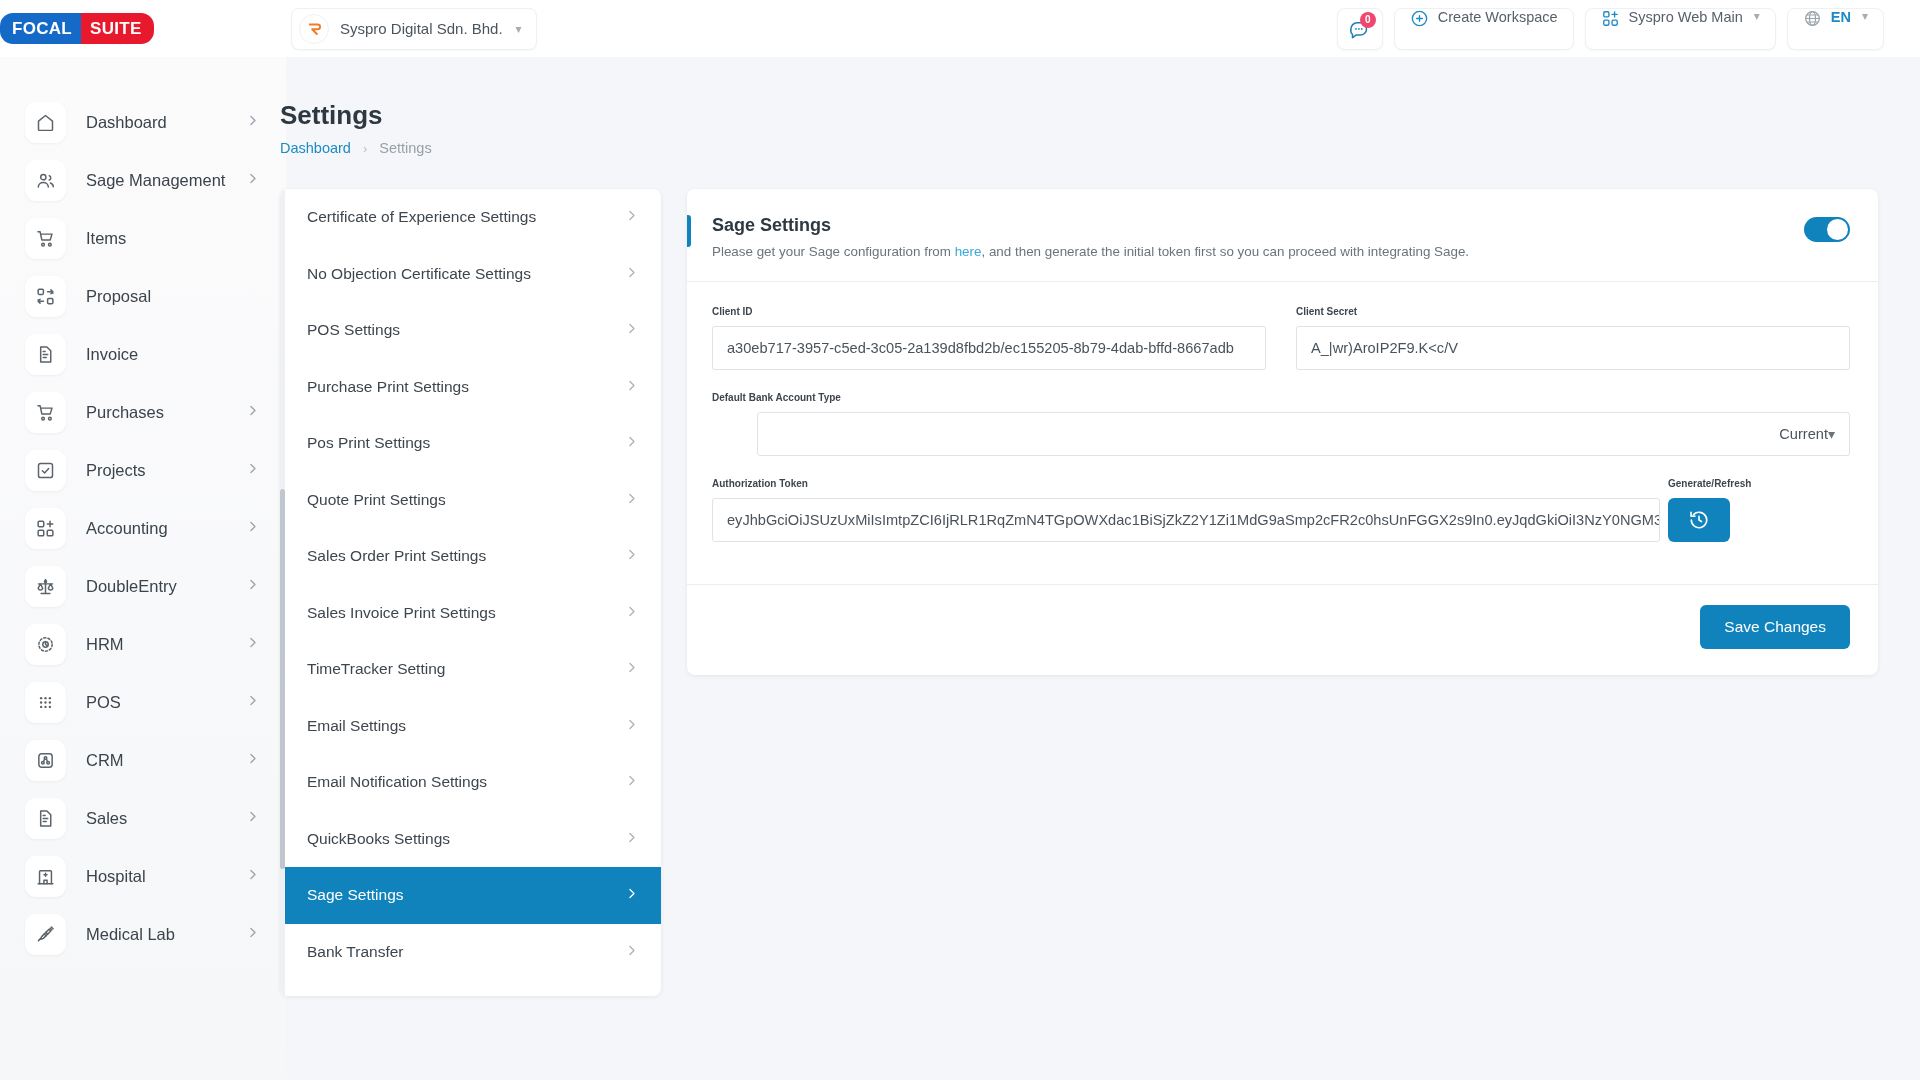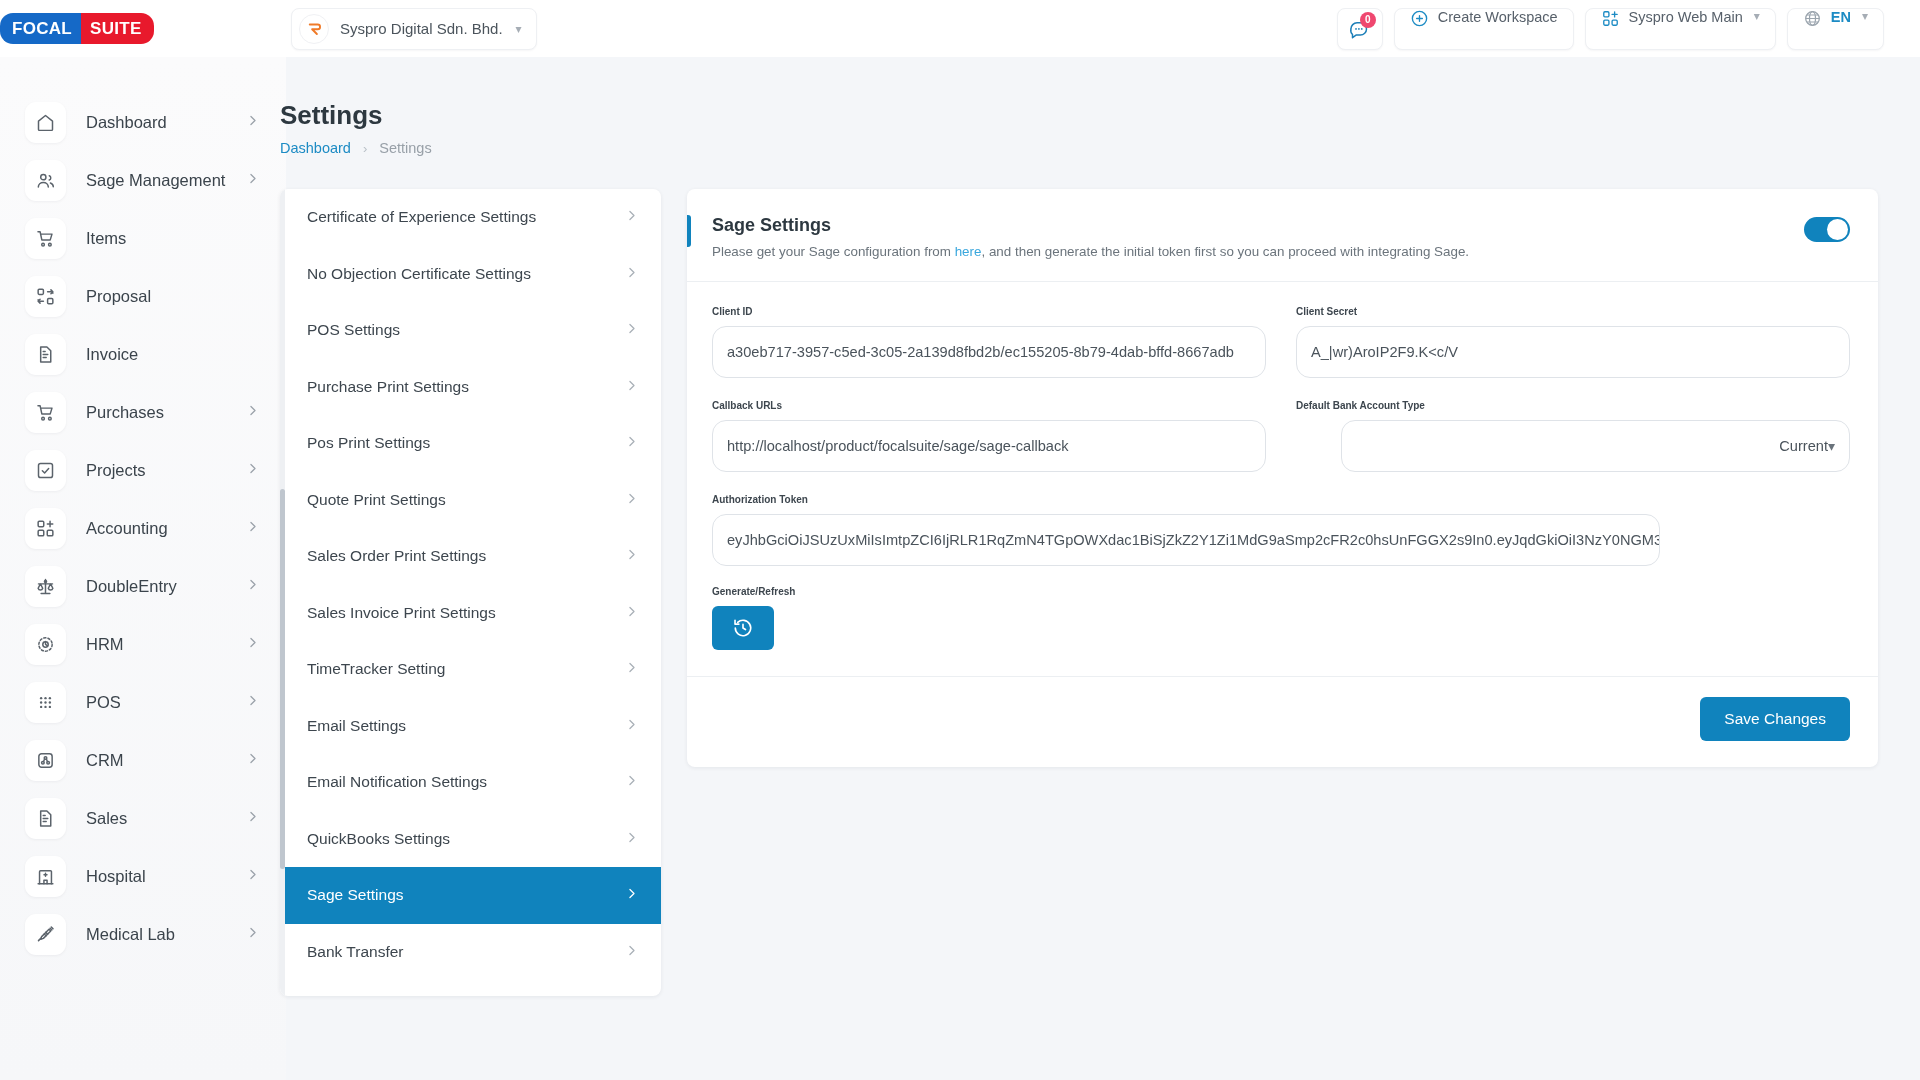--- a/index.html
+++ b/index.html
@@ -146,29 +146,29 @@
     position: absolute; right: 2px; top: 2px; width: 21px; height: 21px;
     border-radius: 50%; background: #fff;
   }
   .divider { height: 1px; background: #eceff2; }
 
   .form { padding: 24px 28px 6px 25px; }
   .row { display: flex; gap: 30px; margin-bottom: 22px; }
   .fld { flex: 1; min-width: 0; }
   .fld-label { font-size: 10px; font-weight: 700; color: #3d464e; margin-bottom: 9px; }
   .input {
-    height: 52px; border: 1px solid #dfe3e8; border-radius: 14px;
+    height: 44px; border: 1px solid #dfe3e8; border-radius: 3px;
     background: #fff; display: flex; align-items: center;
     padding: 0 14px; font-size: 14.6px; color: #4a535b;
     white-space: nowrap; overflow: hidden;
   }
   .select { justify-content: flex-end; margin-left: 45px; }
   .select .sel-chev { color: #6a737b; font-size: 14px; }
 
-  .token-row { display: flex; gap: 20px; align-items: flex-start; margin-bottom: 20px; flex-direction: column; }
+  .token-row { display: flex; gap: 8px; align-items: flex-start; margin-bottom: 36px; }
   .token-fld { width: 948px; }
   .gen-fld { width: 120px; }
   .gen-btn {
     width: 62px; height: 44px; background: #1083bd; border-radius: 6px;
     display: flex; align-items: center; justify-content: center; color: #fff;
   }
   .panel-foot { padding: 20px 28px 26px 25px; display: flex; justify-content: flex-end; }
   .save-btn {
     background: #1083bd; color: #fff; border: none; border-radius: 6px;
     height: 44px; padding: 0 24px; font-size: 15.5px;
@@ -556,24 +556,20 @@
             <div class="input">a30eb717-3957-c5ed-3c05-2a139d8fbd2b/ec155205-8b79-4dab-bffd-8667adb</div>
           </div>
           <div class="fld">
             <div class="fld-label">Client Secret</div>
             <div class="input">A_|wr)AroIP2F9.K&lt;c/V</div>
           </div>
         </div>
 
         <div class="row">
           <div class="fld">
-            <div class="fld-label">Callback URLs</div>
-            <div class="input">http://localhost/product/focalsuite/sage/sage-callback</div>
-          </div>
-          <div class="fld">
             <div class="fld-label">Default Bank Account Type</div>
             <div class="input select">
               <span>Current</span>
               <span class="sel-chev">▾</span>
             </div>
           </div>
         </div>
 
         <div class="token-row">
           <div class="token-fld">

